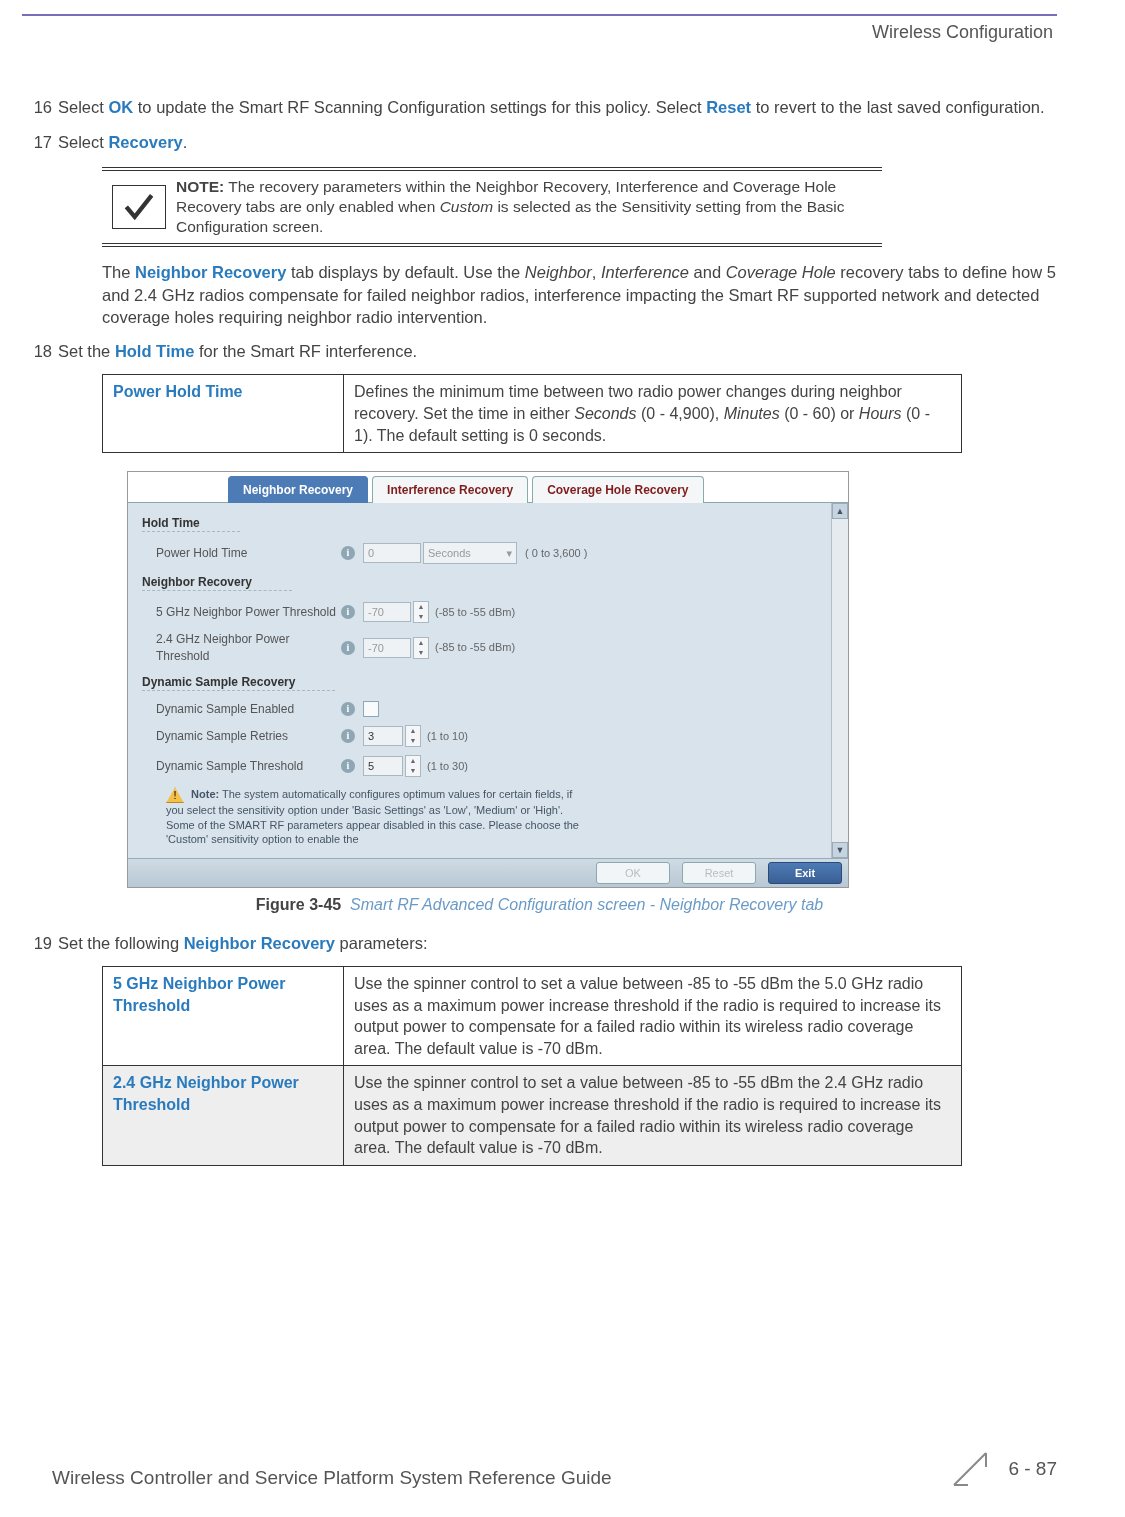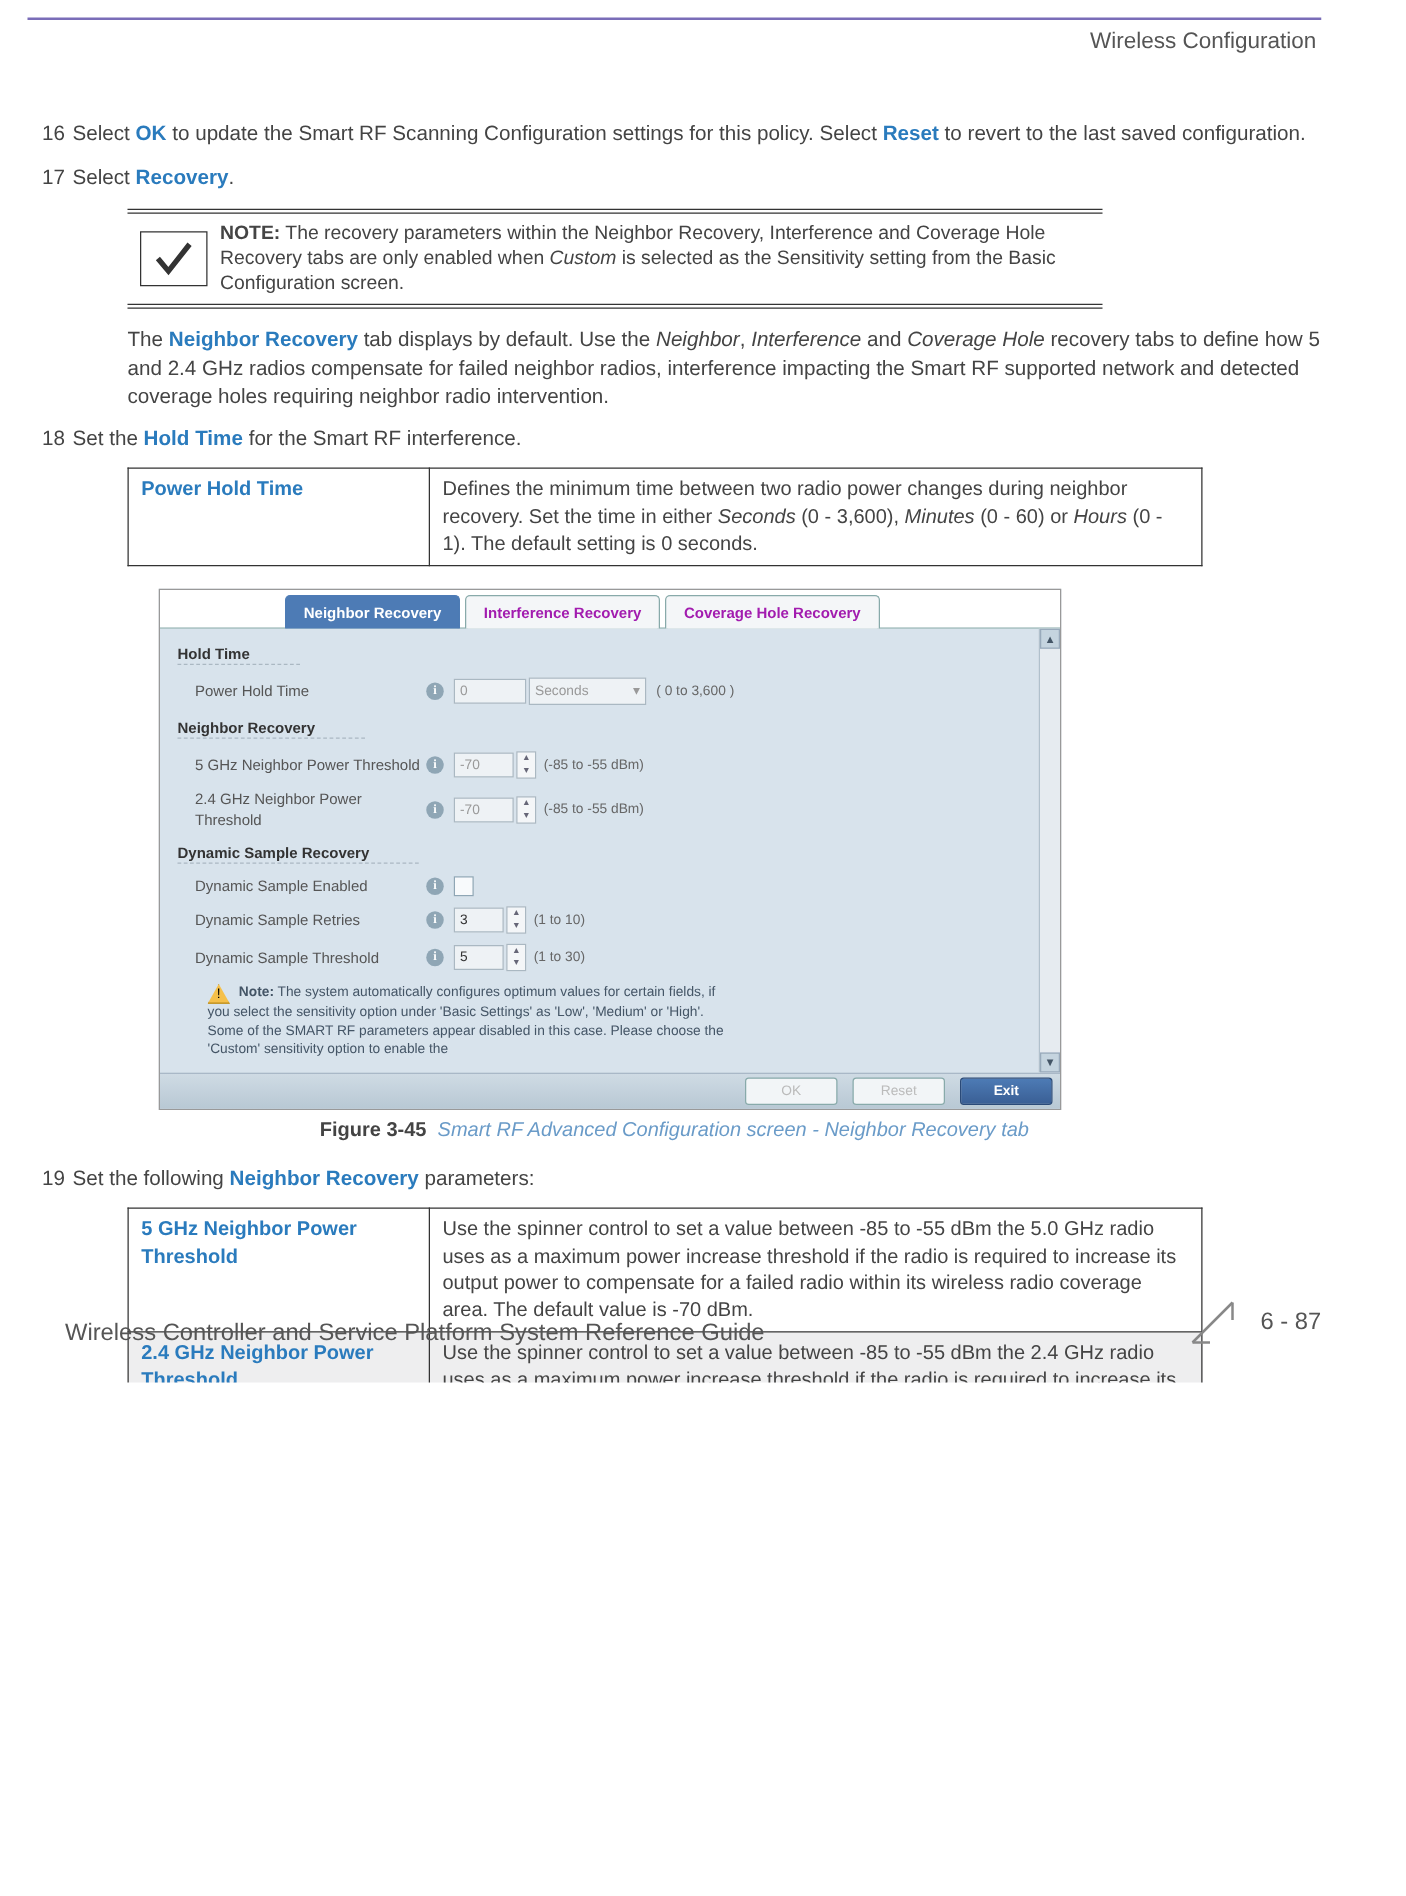--- a/index.html
+++ b/index.html
@@ -6,21 +6,21 @@
     margin: 0;
     padding: 0;
     font-family: "Helvetica Neue", Arial, sans-serif;
     color: #444;
     font-size: 16.5px;
     line-height: 1.35;
     background: #fff;
   }
   .page {
     width: 1125px;
-    height: 1106px;
+    height: 1517px;
     position: relative;
     padding: 14px 68px 0 22px;
     box-sizing: border-box;
   }
   .top-border {
     border-top: 2px solid #7a6db8;
     margin-bottom: 4px;
   }
   .header-chapter {
     text-align: right;
@@ -123,21 +123,21 @@
   }
   .ui-tab {
     padding: 5px 14px;
     font-weight: bold;
     font-size: 12px;
     border: 1px solid #8aa;
     border-bottom: none;
     margin-right: 4px;
     border-radius: 4px 4px 0 0;
     background: #f4f6f8;
-    color: #a21caf;
+    color: #7f1d1d;
     position: relative;
     top: 1px;
   }
   .ui-tab.active {
     background: #4d7bb5;
     color: #fff;
     border-color: #4d7bb5;
   }
   .ui-panel {
     background: #d8e3ec;
@@ -368,21 +368,21 @@
     <div class="step-body">
       <span>Set the </span><span class="bold-blue">Hold Time</span><span> for the Smart RF interference.</span>
     </div>
   </div>
 
   <table class="param-table">
     <tbody>
         <tr>
       <td class="label">Power Hold Time</td>
       <td>
-        <span>Defines the minimum time between two radio power changes during neighbor recovery. Set the time in either </span><span class="italic">Seconds</span><span> (0 - 3,600), </span><span class="italic">Minutes</span><span> (0 - 60) or </span><span class="italic">Hours</span><span> (0 - 1). The default setting is 0 seconds.</span>
+        <span>Defines the minimum time between two radio power changes during neighbor recovery. Set the time in either </span><span class="italic">Seconds</span><span> (0 - 4,900), </span><span class="italic">Minutes</span><span> (0 - 60) or </span><span class="italic">Hours</span><span> (0 - 1). The default setting is 0 seconds.</span>
       </td>
     </tr>
   </tbody>
     </table>
 
   <div class="ui-shot">
     <div class="ui-tabs-row">
       <div class="ui-tab active">Neighbor Recovery</div>
       <div class="ui-tab">Interference Recovery</div>
       <div class="ui-tab">Coverage Hole Recovery</div>

